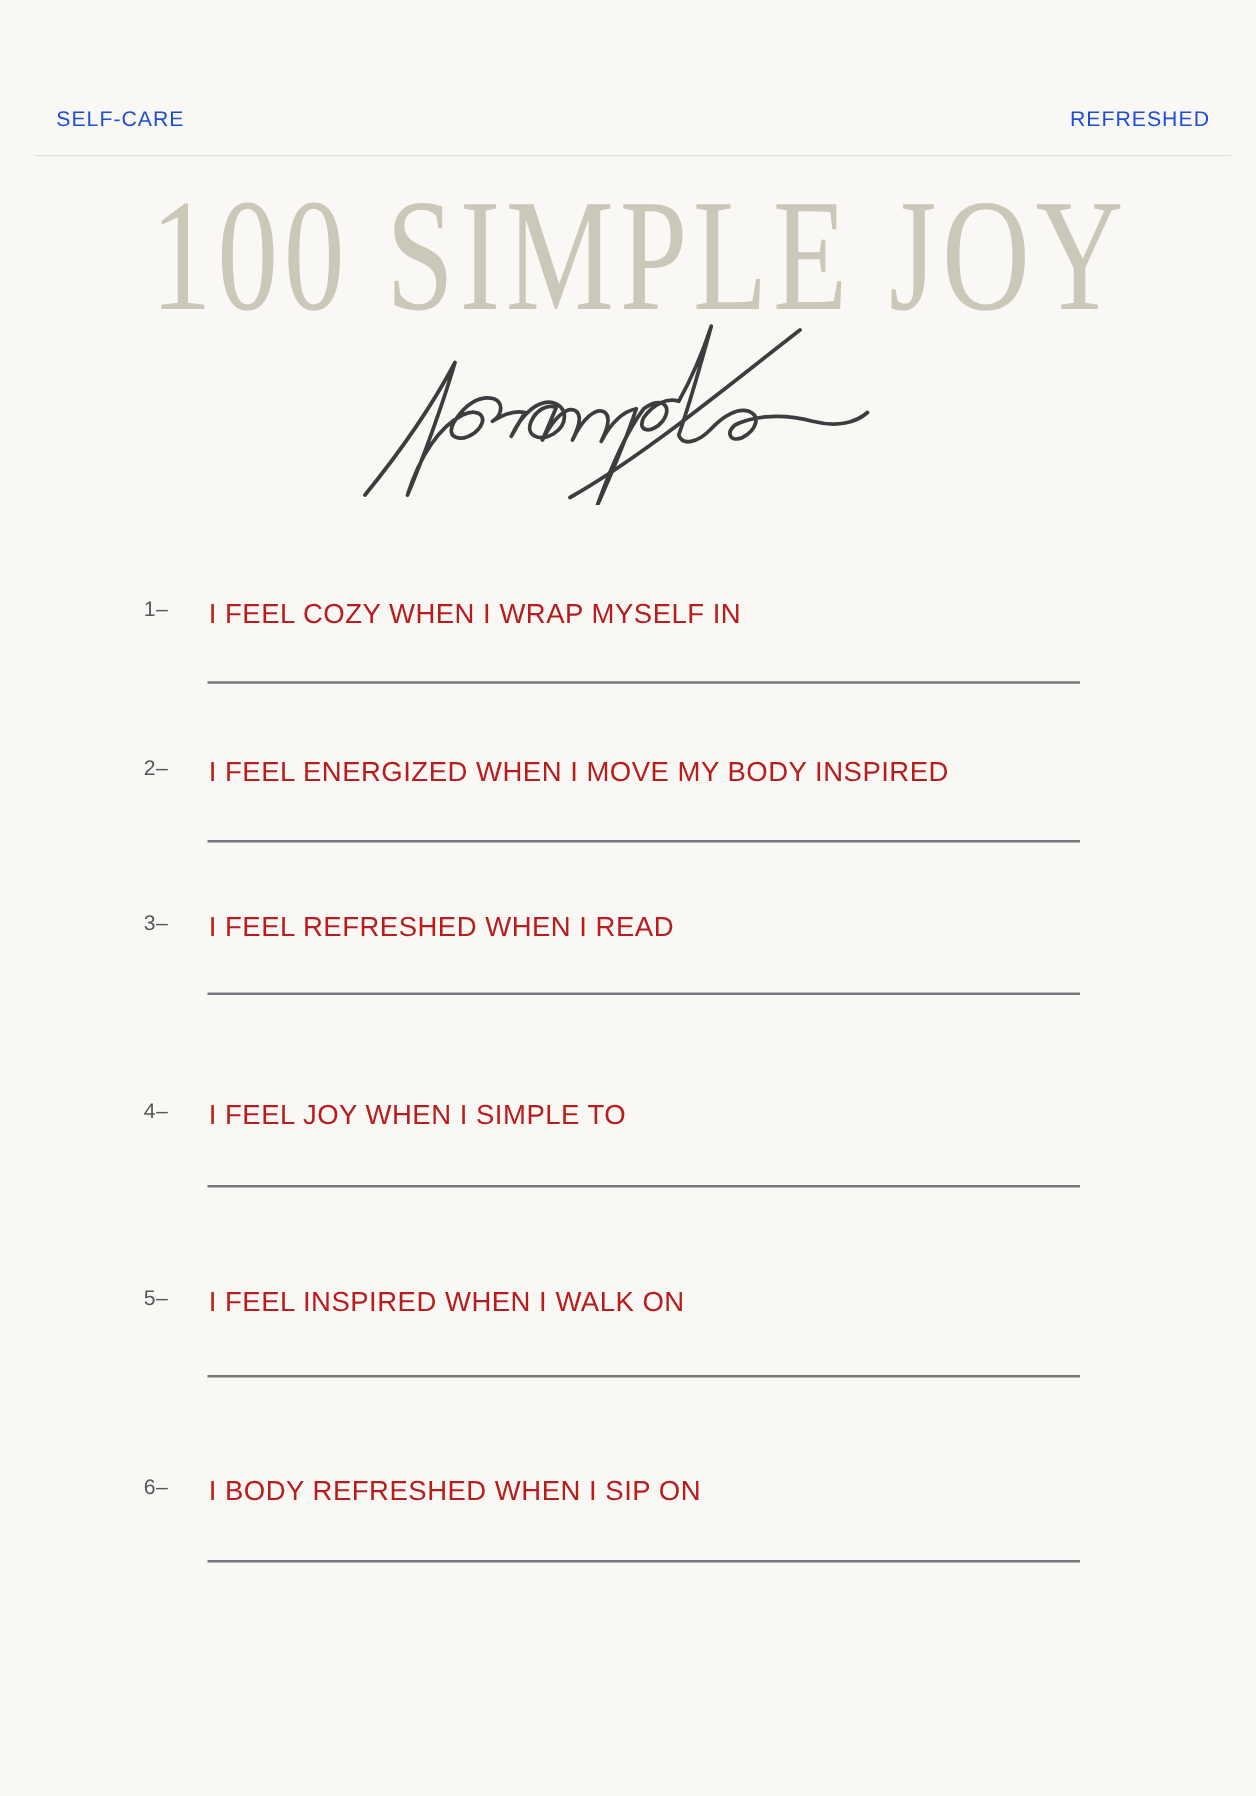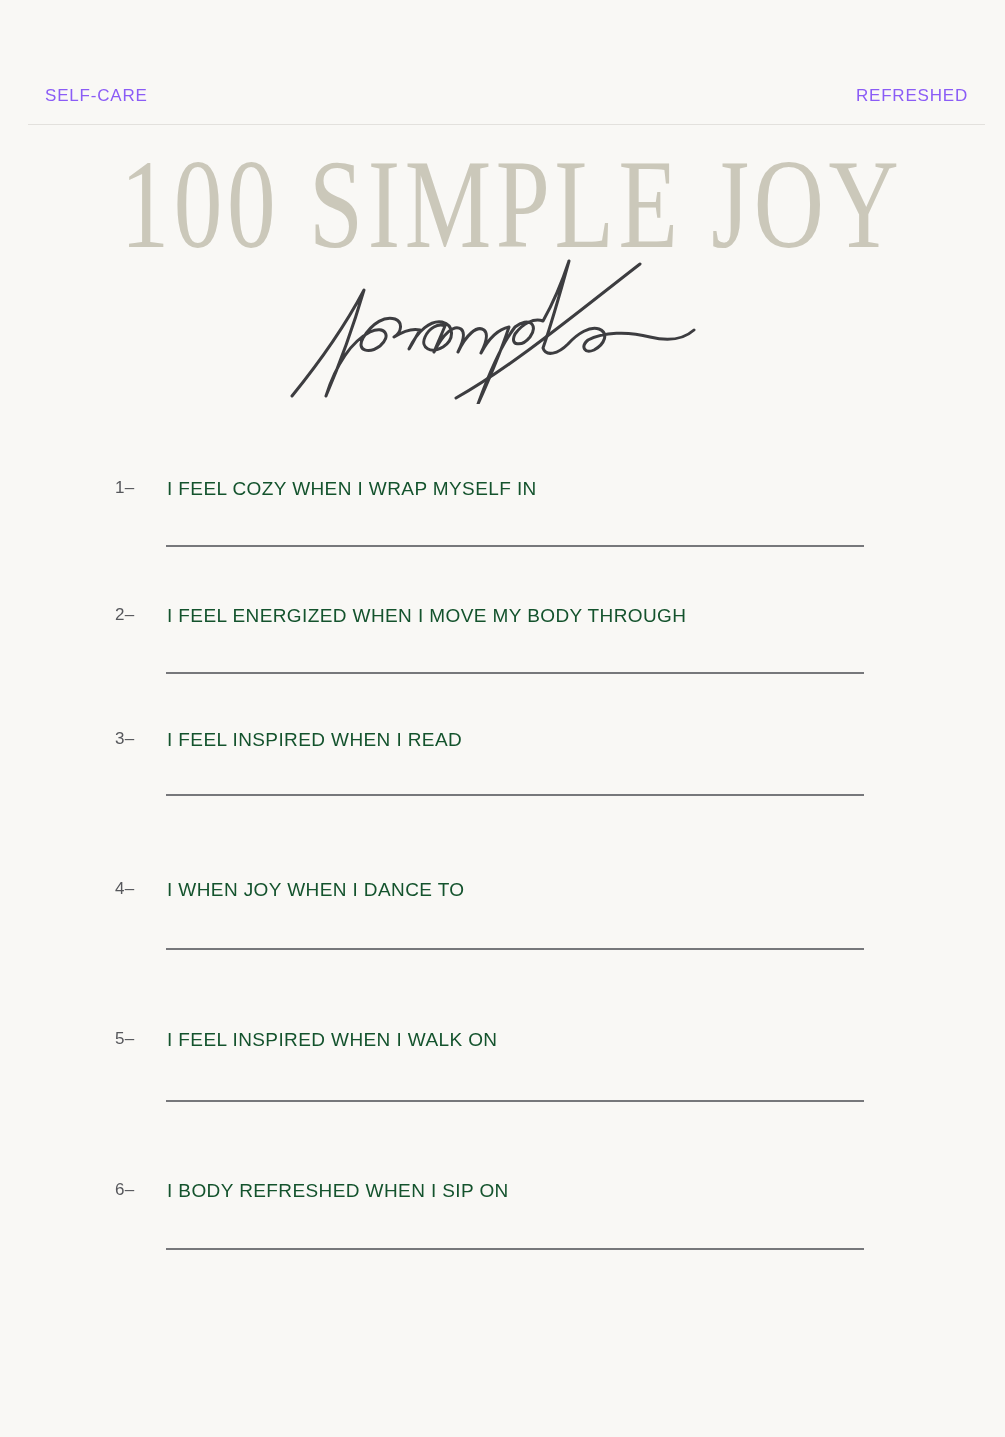--- a/index.html
+++ b/index.html
@@ -7,21 +7,21 @@
     width: 1005px; height: 1437px;
     position: relative;
     background: #f9f8f5;
     font-family: "Liberation Sans", sans-serif;
     overflow: hidden;
   }
 
   
   .hdr {
     position: absolute; top: 86px;
-    font-size: 17px; color: #8b5cf6;
+    font-size: 17px; color: #1d4ed8;
     letter-spacing: 0.8px;
   }
   .hdr-left  { left: 45px; }
   .hdr-right { right: 37px; }
   .rule {
     position: absolute; top: 124px; left: 28px;
     width: 957px; height: 1px; background: #e3e1dd;
   }
 
   
@@ -50,21 +50,21 @@
   }
 
   
   .prompt { position: absolute; left: 0; width: 1005px; height: 92px; }
   .num {
     position: absolute; left: 115px; top: 0;
     font-size: 17px; color: #56575b; letter-spacing: 0.3px;
   }
   .ptext {
     position: absolute; left: 167px; top: 0;
-    font-size: 19px; color: #14532d; letter-spacing: 0.4px;
+    font-size: 22px; color: #b91c1c; letter-spacing: 0.4px;
   }
   .answer-line {
     position: absolute; left: 166px;
     width: 698px; height: 1.6px;
     background: #77787b;
   }
 </style>
 </head>
 <body>
 
@@ -117,33 +117,33 @@
 </div>
 
 <div class="prompt" style="top:478px">
   <span class="num">1–</span>
   <span class="ptext">I FEEL COZY WHEN I WRAP MYSELF IN</span>
   <div class="answer-line" style="top:67px"></div>
 </div>
 
 <div class="prompt" style="top:605px">
   <span class="num">2–</span>
-  <span class="ptext">I FEEL ENERGIZED WHEN I MOVE MY BODY THROUGH</span>
+  <span class="ptext">I FEEL ENERGIZED WHEN I MOVE MY BODY INSPIRED</span>
   <div class="answer-line" style="top:67px"></div>
 </div>
 
 <div class="prompt" style="top:729px">
   <span class="num">3–</span>
-  <span class="ptext">I FEEL INSPIRED WHEN I READ</span>
+  <span class="ptext">I FEEL REFRESHED WHEN I READ</span>
   <div class="answer-line" style="top:65px"></div>
 </div>
 
 <div class="prompt" style="top:879px">
   <span class="num">4–</span>
-  <span class="ptext">I WHEN JOY WHEN I DANCE TO</span>
+  <span class="ptext">I FEEL JOY WHEN I SIMPLE TO</span>
   <div class="answer-line" style="top:69px"></div>
 </div>
 
 <div class="prompt" style="top:1029px">
   <span class="num">5–</span>
   <span class="ptext">I FEEL INSPIRED WHEN I WALK ON</span>
   <div class="answer-line" style="top:71px"></div>
 </div>
 
 <div class="prompt" style="top:1180px">

